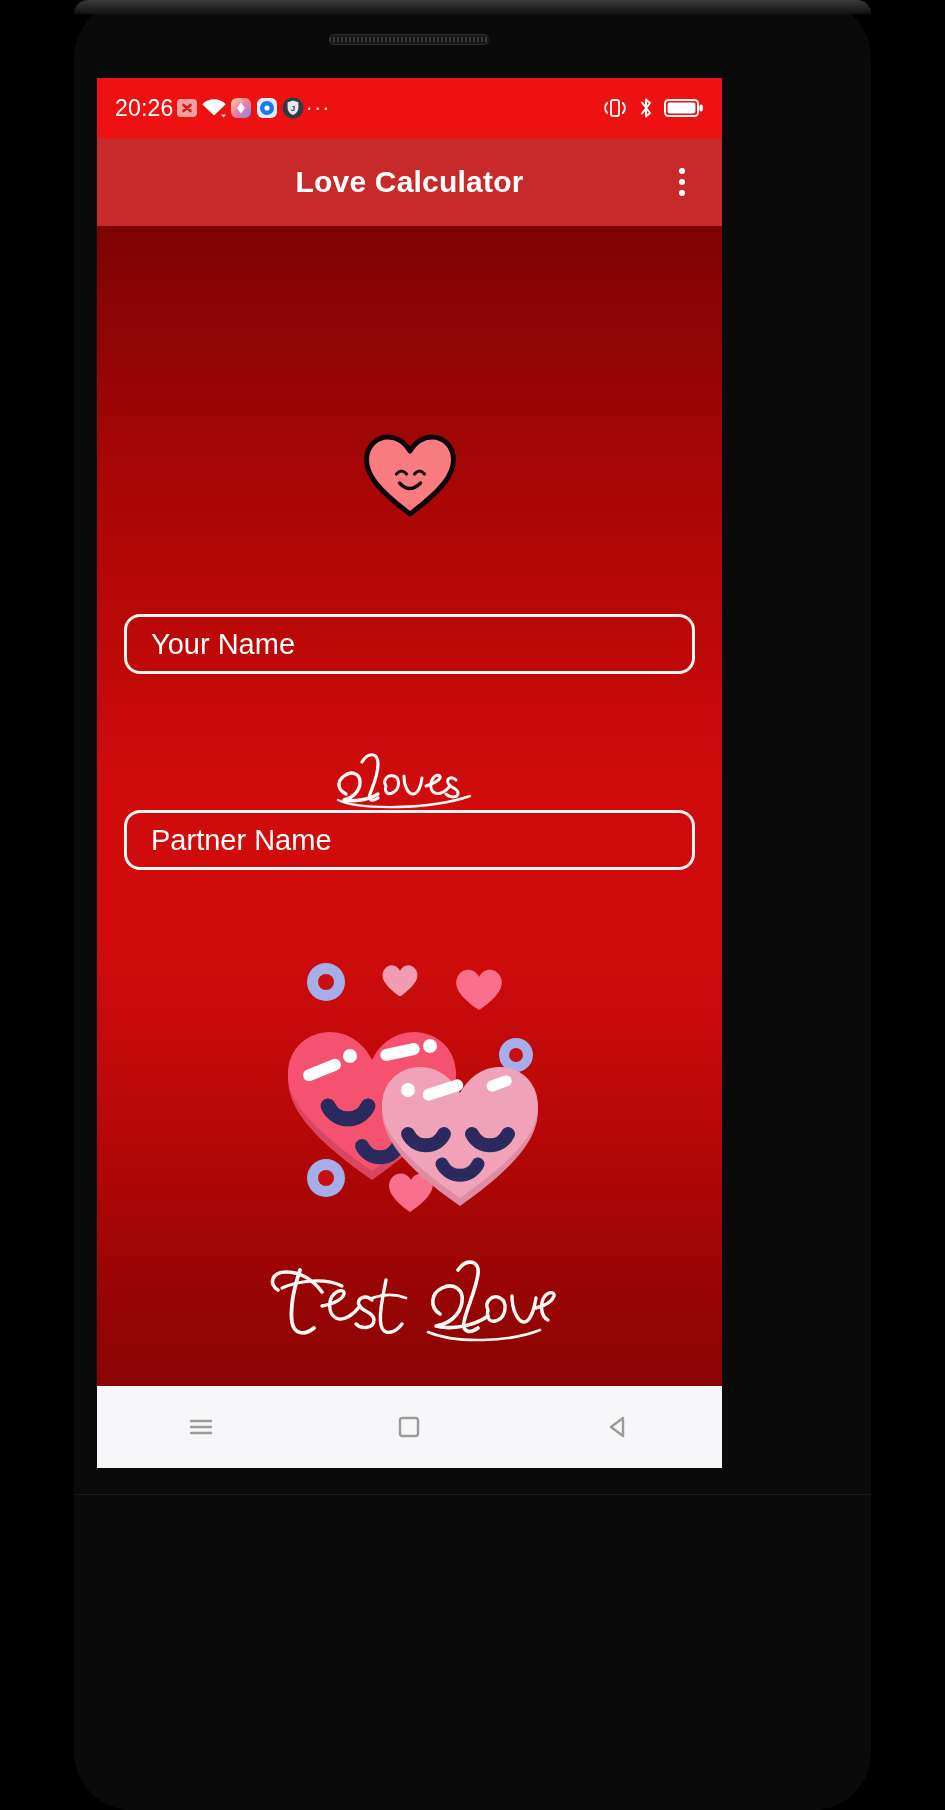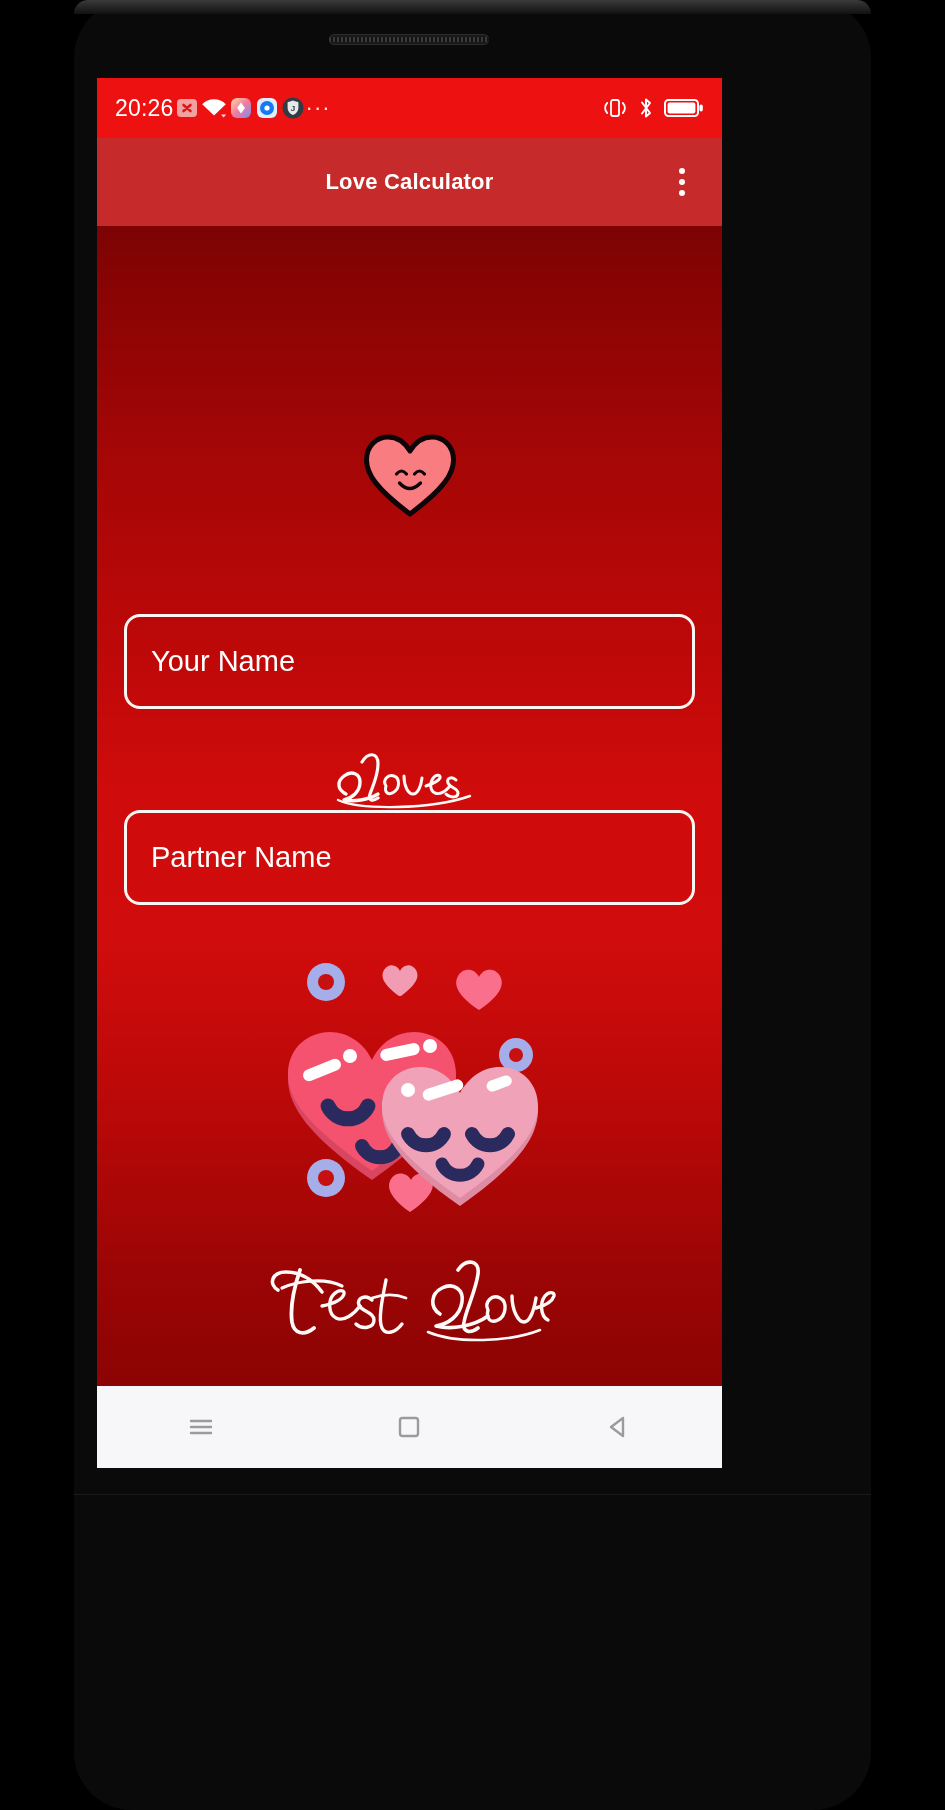--- a/index.html
+++ b/index.html
@@ -69,21 +69,21 @@
   #status-right{ margin-left:auto; display:flex; align-items:center; gap:9px; }
   #status-dots{ color:#fff; font-size:22px; line-height:10px; letter-spacing:1px; opacity:.92;}
 
   
   #app-bar{
     position:relative; height:88px; width:100%;
     background:#c62a2a;
     display:flex; align-items:center; justify-content:center;
   }
   #app-bar-title{
-    color:#fff; font-size:22px; font-weight:bold; letter-spacing:0.2px;
+    color:#fff; font-size:30px; font-weight:bold; letter-spacing:0.2px;
   }
   #overflow-menu-button{
     position:absolute; right:20px; top:50%; transform:translateY(-50%);
     width:40px; height:46px; display:flex; flex-direction:column;
     align-items:center; justify-content:center; gap:5px; cursor:pointer;
   }
   #overflow-menu-button i{
     display:block; width:6px; height:6px; border-radius:50%; background:#fff;
   }
 
@@ -102,21 +102,21 @@
         #800202 100%);
     overflow:hidden;
   }
 
   #top-heart-icon{
     position:absolute; left:50%; top:207px; transform:translateX(-50%);
     width:95px; height:85px;
   }
 
   .name-field{
-    position:absolute; left:27px; width:571px; height:95px;
+    position:absolute; left:27px; width:571px; height:60px;
     border:3px solid #fbf6f4; border-radius:16px;
     background:transparent;
     display:flex; align-items:center;
     padding:0 24px;
     color:#fff; font-size:29px; font-weight:400;
     outline:none;
     font-family:"Liberation Sans", sans-serif;
   }
   .name-field::placeholder{ color:#fff; opacity:1; }
   #your-name-field{ top:388px; }

